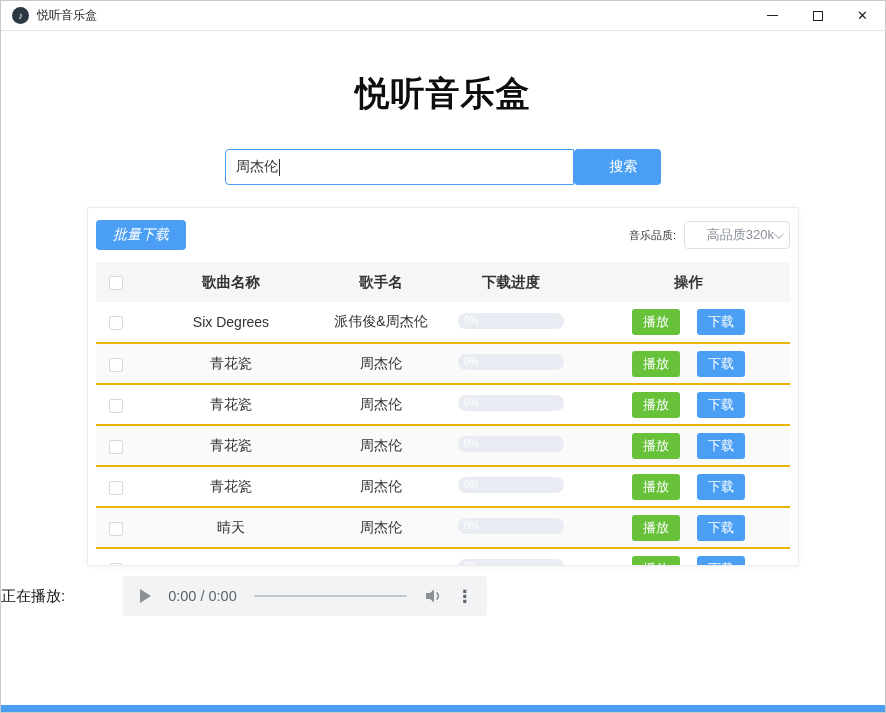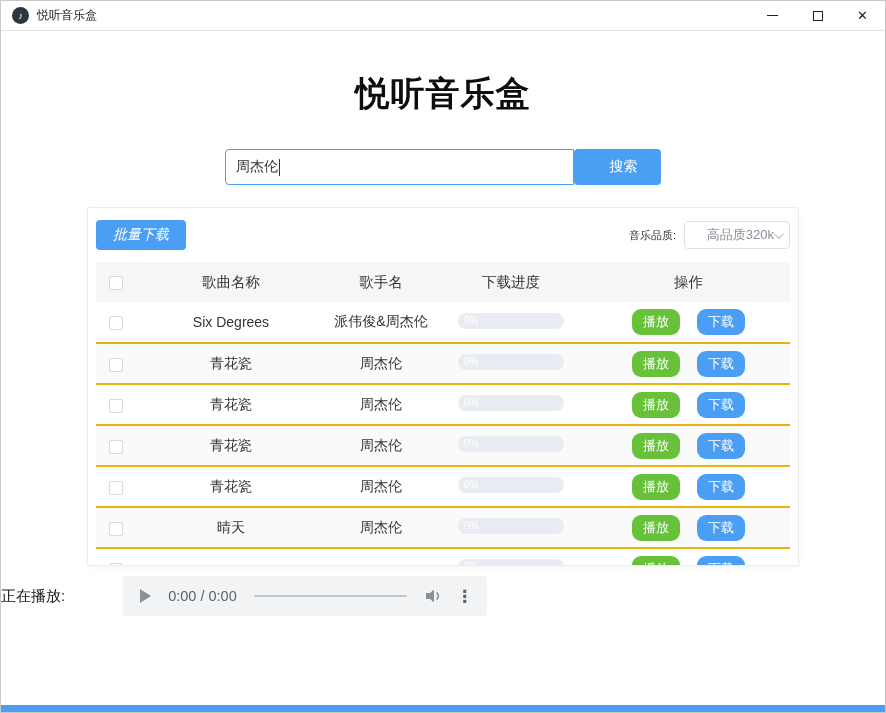--- a/index.html
+++ b/index.html
@@ -52,34 +52,34 @@
   }
   .quality-value{font-size:13px;color:#8a8f99;}
   .chevron{width:7px;height:7px;border-right:1.5px solid #b4b8bf;border-bottom:1.5px solid #b4b8bf;
     transform:rotate(45deg) translateY(-2px);}
   
   .table-wrap{height:303px;overflow:hidden;}
   table{width:100%;border-collapse:collapse;table-layout:fixed;}
   col.c-check{width:40px;} col.c-song{width:190px;} col.c-artist{width:110px;}
   col.c-progress{width:150px;} col.c-action{width:205px;}
   thead th{
-    background:#f5f6f8;height:40px;font-size:14.5px;font-weight:normal;color:#333;text-align:center;
+    background:#f5f6f8;height:40px;font-size:14.5px;font-weight:bold;color:#333;text-align:center;
   }
   tbody td{height:41px;text-align:center;font-size:14px;color:#333;border-bottom:2px solid #eab308;}
   tbody tr:nth-child(even){background:#fafafa;}
   .checkbox{
     display:inline-block;width:14px;height:14px;background:#fff;border:1px solid #d6d9de;border-radius:2px;
     vertical-align:middle;cursor:pointer;
   }
   .progress-pill{
     display:inline-block;width:106px;height:16px;background:#e9ecf2;border-radius:8px;
     text-align:left;line-height:16px;padding-left:6px;font-size:10px;color:#fff;overflow:hidden;
   }
   .btn-play,.btn-download{
-    display:inline-block;border:none;border-radius:9px;color:#fff;font-size:13px;
+    display:inline-block;border:none;border-radius:3px;color:#fff;font-size:13px;
     height:26px;padding:0 11px;cursor:pointer;vertical-align:middle;
   }
   .btn-play{background:var(--green);margin-right:13px;}
   .btn-download{background:var(--accent);}
   
   .player-row{display:flex;align-items:center;margin-top:10px;}
   .now-playing-label{font-size:15px;color:#161616;}
   .audio-player{
     margin-left:58px;width:364px;height:40px;background:#f1f3f4;border-radius:4px;
     display:flex;align-items:center;padding:0 14px;

